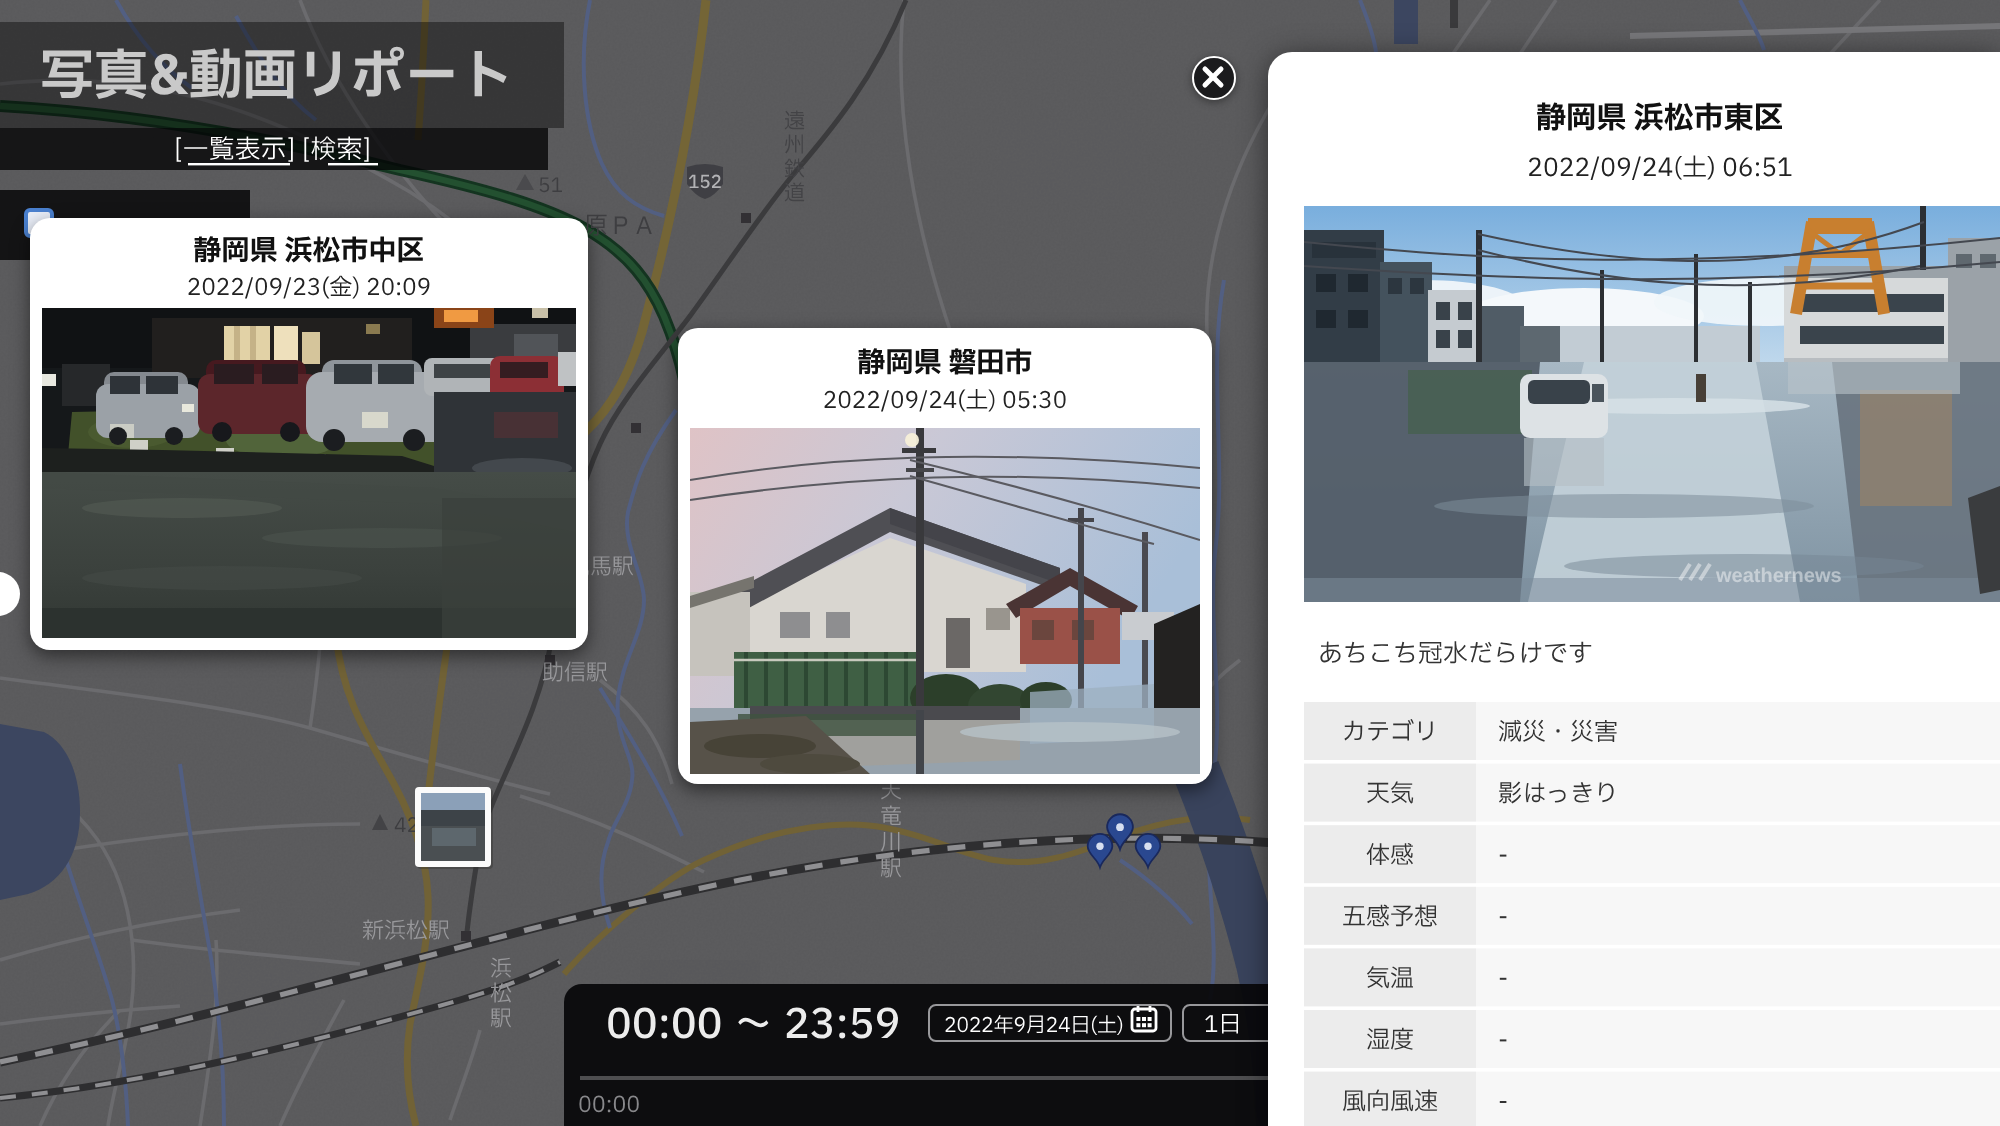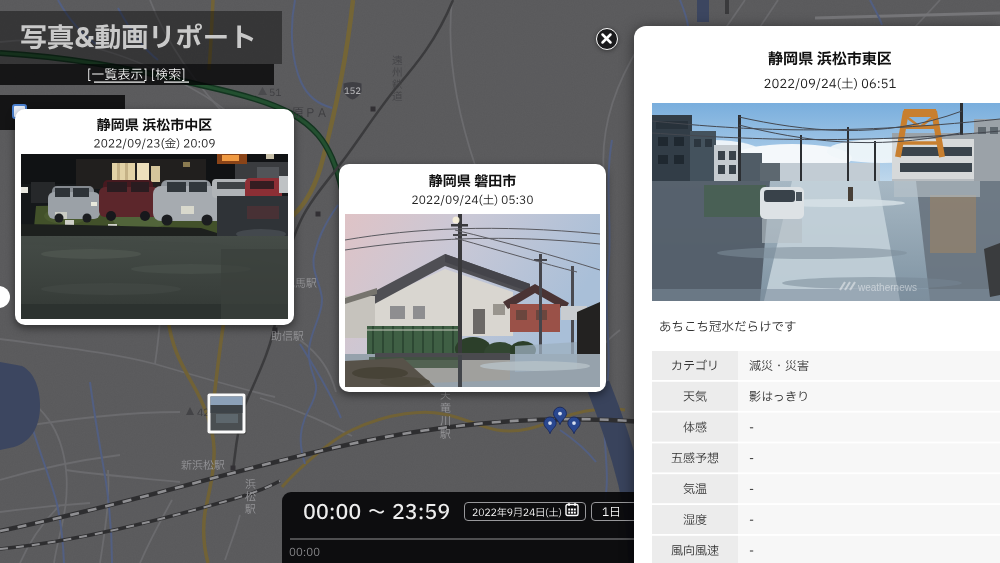--- a/index.html
+++ b/index.html
@@ -1,14 +1,14 @@
 <!DOCTYPE html>
 <html><head><meta charset="utf-8"><style>
 html,body{margin:0;padding:0;background:#59595b;}
-#stage{position:relative;width:1000px;height:563px;overflow:hidden;font-family:"Liberation Sans",sans-serif;background:#14532d;}
+#stage{position:relative;width:1000px;height:563px;overflow:hidden;font-family:"Liberation Sans",sans-serif;background:#14532d;font-weight:bold;}
 .abs{position:absolute;}
 svg{display:block;}
 </style></head><body>
 <div id="stage">
 <svg class="abs" style="left:0;top:0" width="1000" height="563" viewBox="0 0 1000 563">
 <rect width="1000" height="563" fill="#59595b"></rect>
 <filter id="nz">
         <feTurbulence type="fractalNoise" baseFrequency="0.9" numOctaves="2" result="n"></feTurbulence>
         <feColorMatrix in="n" type="matrix" values="0 0 0 0 0.35 0 0 0 0 0.35 0 0 0 0 0.35 0 0 0 0.6 0"></feColorMatrix>
       </filter>

